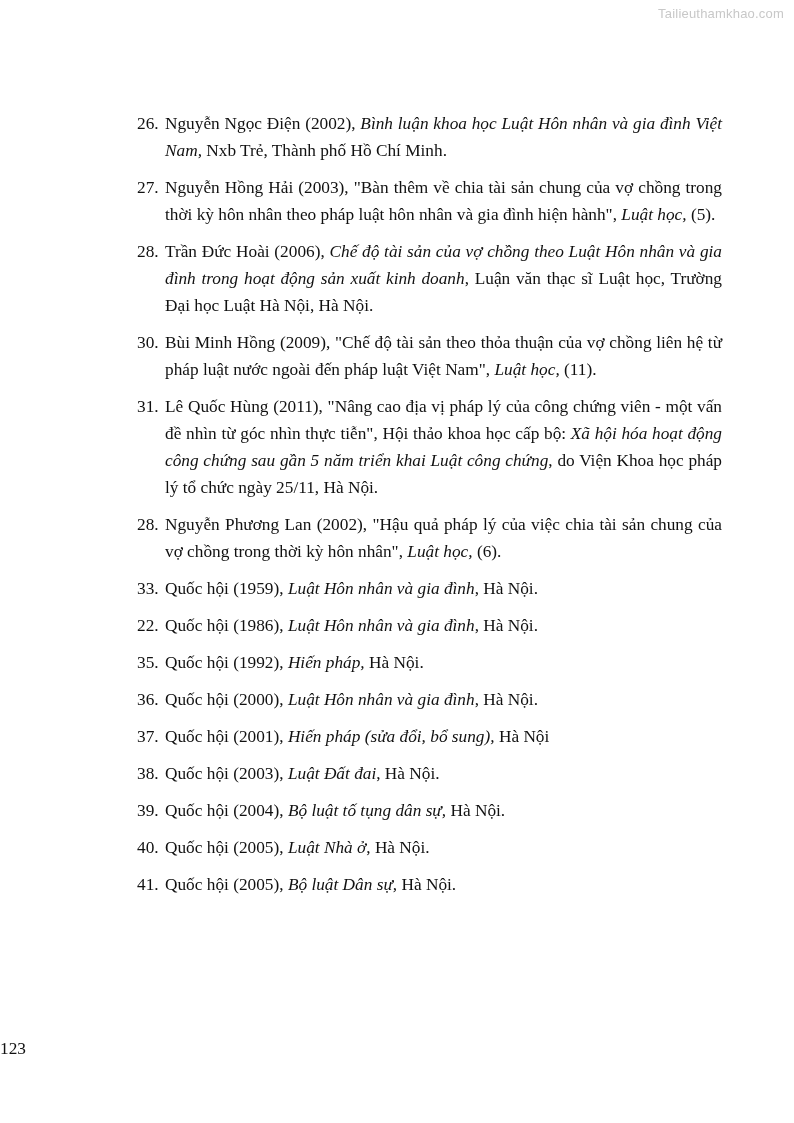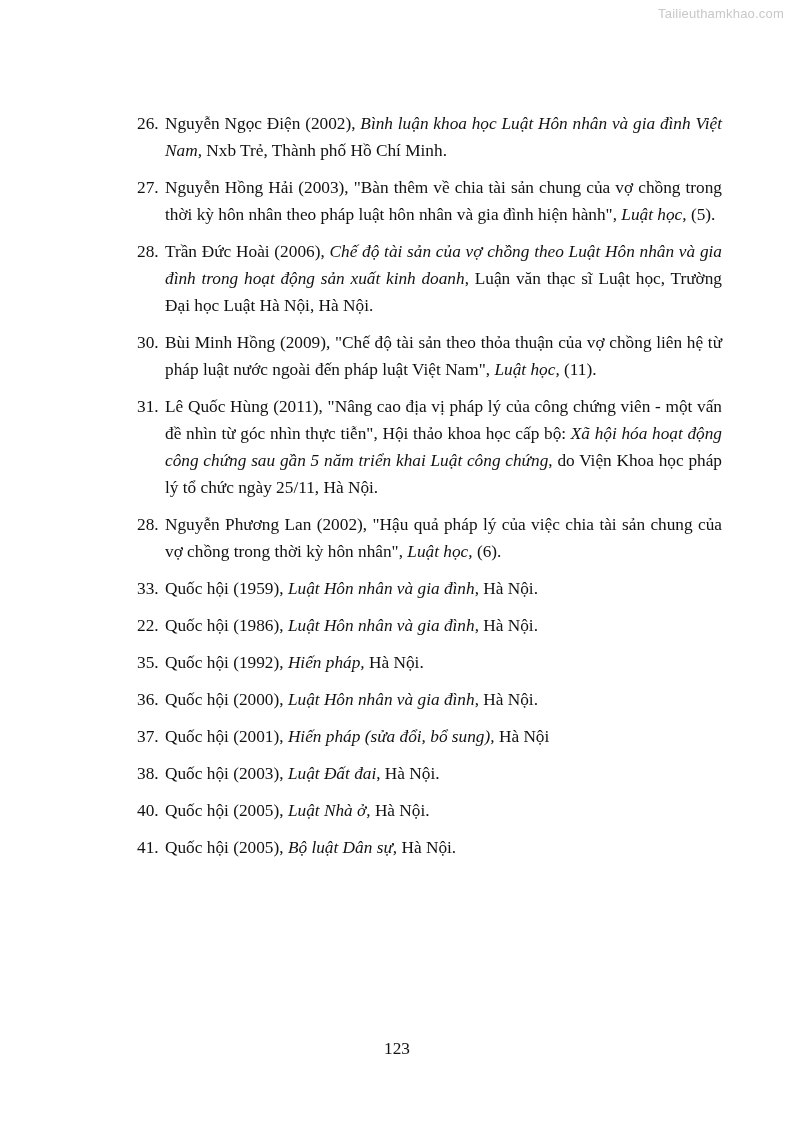--- a/index.html
+++ b/index.html
@@ -47,21 +47,20 @@
       top: 0;
     }
     .ref i {
       font-style: italic;
     }
     .page-number {
       position: absolute;
       top: 1039px;
       left: 0;
       width: 794px;
-      text-align: center;
       font-size: 17.3px;
     }
   </style>
 </head>
 <body>
 
 <div class="watermark">Tailieuthamkhao.com</div>
 
 <ol class="refs" id="refs">
     <li class="ref"><span class="num">26.</span><span>Nguyễn Ngọc Điện (2002), </span><i>Bình luận khoa học Luật Hôn nhân và gia đình Việt Nam,</i><span> Nxb Trẻ, Thành phố Hồ Chí Minh.</span></li>
@@ -69,17 +68,18 @@
     <li class="ref"><span class="num">28.</span><span>Trần Đức Hoài (2006), </span><i>Chế độ tài sản của vợ chồng theo Luật Hôn nhân và gia đình trong hoạt động sản xuất kinh doanh</i><span>, Luận văn thạc sĩ Luật học, Trường Đại học Luật Hà Nội, Hà Nội.</span></li>
     <li class="ref"><span class="num">30.</span><span>Bùi Minh Hồng (2009), "Chế độ tài sản theo thỏa thuận của vợ chồng liên hệ từ pháp luật nước ngoài đến pháp luật Việt Nam", </span><i>Luật học,</i><span> (11).</span></li>
     <li class="ref"><span class="num">31.</span><span>Lê Quốc Hùng (2011), "Nâng cao địa vị pháp lý của công chứng viên - một vấn đề nhìn từ góc nhìn thực tiễn", Hội thảo khoa học cấp bộ: </span><i>Xã hội hóa hoạt động công chứng sau gần 5 năm triển khai Luật công chứng</i><span>, do Viện Khoa học pháp lý tổ chức ngày 25/11, Hà Nội.</span></li>
     <li class="ref"><span class="num">28.</span><span>Nguyễn Phương Lan (2002), "Hậu quả pháp lý của việc chia tài sản chung của vợ chồng trong thời kỳ hôn nhân", </span><i>Luật học,</i><span> (6).</span></li>
     <li class="ref"><span class="num">33.</span><span>Quốc hội (1959), </span><i>Luật Hôn nhân và gia đình</i><span>, Hà Nội.</span></li>
     <li class="ref"><span class="num">22.</span><span>Quốc hội (1986), </span><i>Luật Hôn nhân và gia đình</i><span>, Hà Nội.</span></li>
     <li class="ref"><span class="num">35.</span><span>Quốc hội (1992), </span><i>Hiến pháp,</i><span> Hà Nội.</span></li>
     <li class="ref"><span class="num">36.</span><span>Quốc hội (2000), </span><i>Luật Hôn nhân và gia đình</i><span>, Hà Nội.</span></li>
     <li class="ref"><span class="num">37.</span><span>Quốc hội (2001), </span><i>Hiến pháp (sửa đổi, bổ sung),</i><span> Hà Nội</span></li>
     <li class="ref"><span class="num">38.</span><span>Quốc hội (2003), </span><i>Luật Đất đai</i><span>, Hà Nội.</span></li>
+    <li class="ref"><span class="num">39.</span><span>Quốc hội (2004), </span><i>Bộ luật tố tụng dân sự,</i><span> Hà Nội.</span></li>
     <li class="ref"><span class="num">40.</span><span>Quốc hội (2005), </span><i>Luật Nhà ở</i><span>, Hà Nội.</span></li>
     <li class="ref"><span class="num">41.</span><span>Quốc hội (2005), </span><i>Bộ luật Dân sự,</i><span> Hà Nội.</span></li>
   </ol>
 
 <div class="page-number">123</div>
 
 </body></html>

